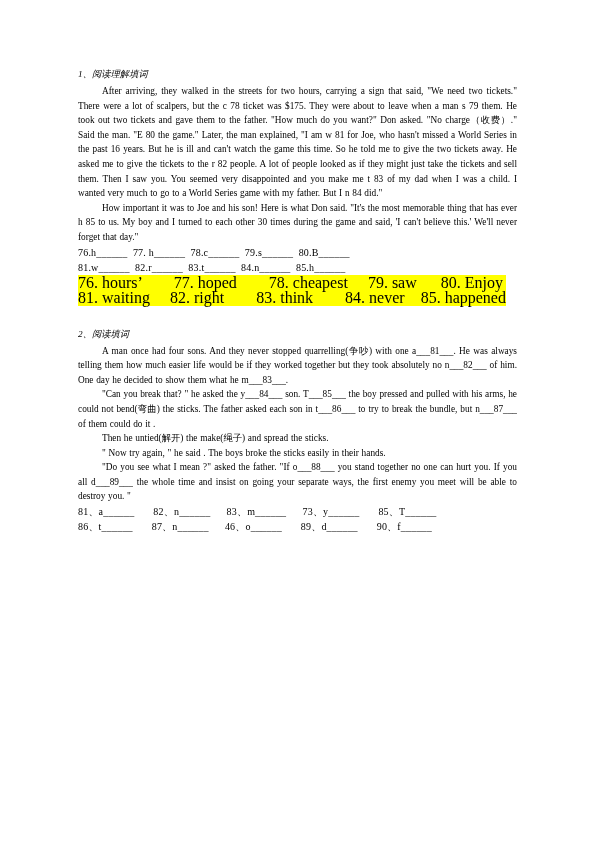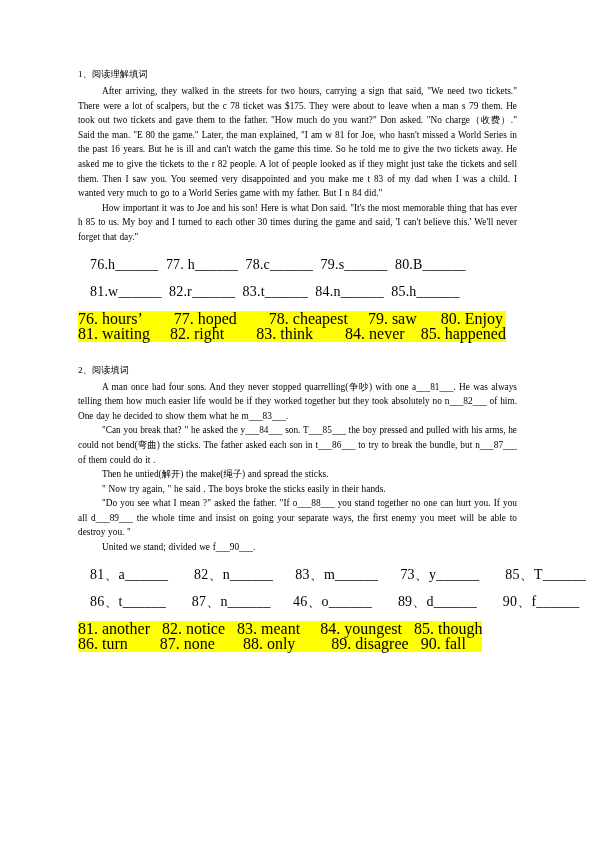--- a/index.html
+++ b/index.html
@@ -24,36 +24,37 @@
     box-sizing: border-box;
     padding: 68px 78px 0 78px;
   }
   .section { margin-bottom: 0; }
 
   .sec-heading {
     font-size: 9.2px;
     font-weight: normal;
     margin: 0 0 3px 0;
     letter-spacing: 0.1px;
+    font-style: italic;
   }
 
   .para {
     font-size: 9.3px;
     line-height: 14.6px;
     text-align: justify;
     text-justify: inter-word;
     margin: 0;
     text-indent: 24px;
     word-spacing: 0.4px;
   }
 
   .ans-prompt-row {
-    font-size: 14px;
+    font-size: 10px;
     line-height: 15px;
-    margin: 12px;
+    margin: 0;
     white-space: pre;
     letter-spacing: 0.2px;
   }
 
   .hl-block {
     background: #ffff00;
     display: block;
     width: fit-content;
   }
   .hl-row {
@@ -100,24 +101,19 @@
 
 
     <p class="para">"Can you break that? " he asked the y___84___ son. T___85___ the boy pressed and pulled with his arms, he could not bend(弯曲) the sticks. The father asked each son in t___86___ to try to break the bundle, but n___87___ of them could do it .</p>
 
     <p class="para">Then he untied(解开) the make(绳子) and spread the sticks.</p>
 
     <p class="para">" Now try again, " he said . The boys broke the sticks easily in their hands.</p>
 
     <p class="para">"Do you see what I mean ?" asked the father. "If o___88___ you stand together no one can hurt you. If you all d___89___ the whole time and insist on going your separate ways, the first enemy you meet will be able to destroy you. "</p>
 
-    <p class="para">United we stand; divided we f___90___.</p>
 
     <div class="ans-prompt-row">81、a______       82、n______      83、m______      73、y______       85、T______</div>
     <div class="ans-prompt-row">86、t______       87、n______      46、o______       89、d______       90、f______</div>
 
-    <div class="hl-block">
-      <span class="hl-row">81. another   82. notice   83. meant     84. youngest   85. though</span>
-      <span class="hl-row">86. turn        87. none       88. only         89. disagree   90. fall</span>
-    </div>
   </div>
 
 </div>
 
 </body></html>

